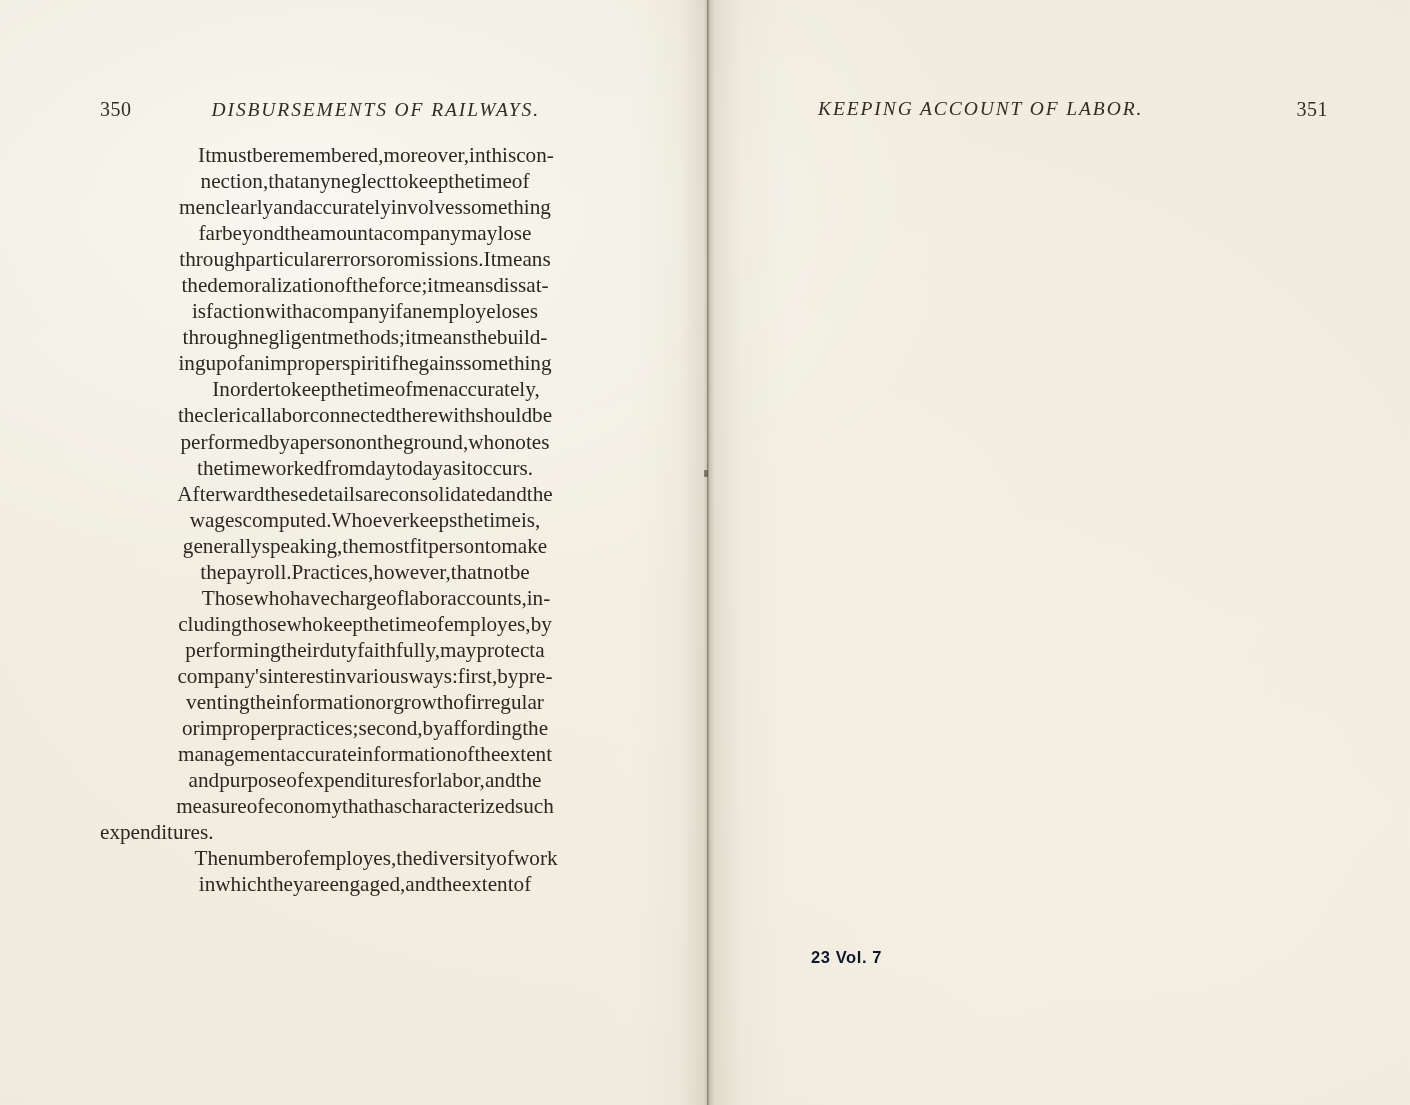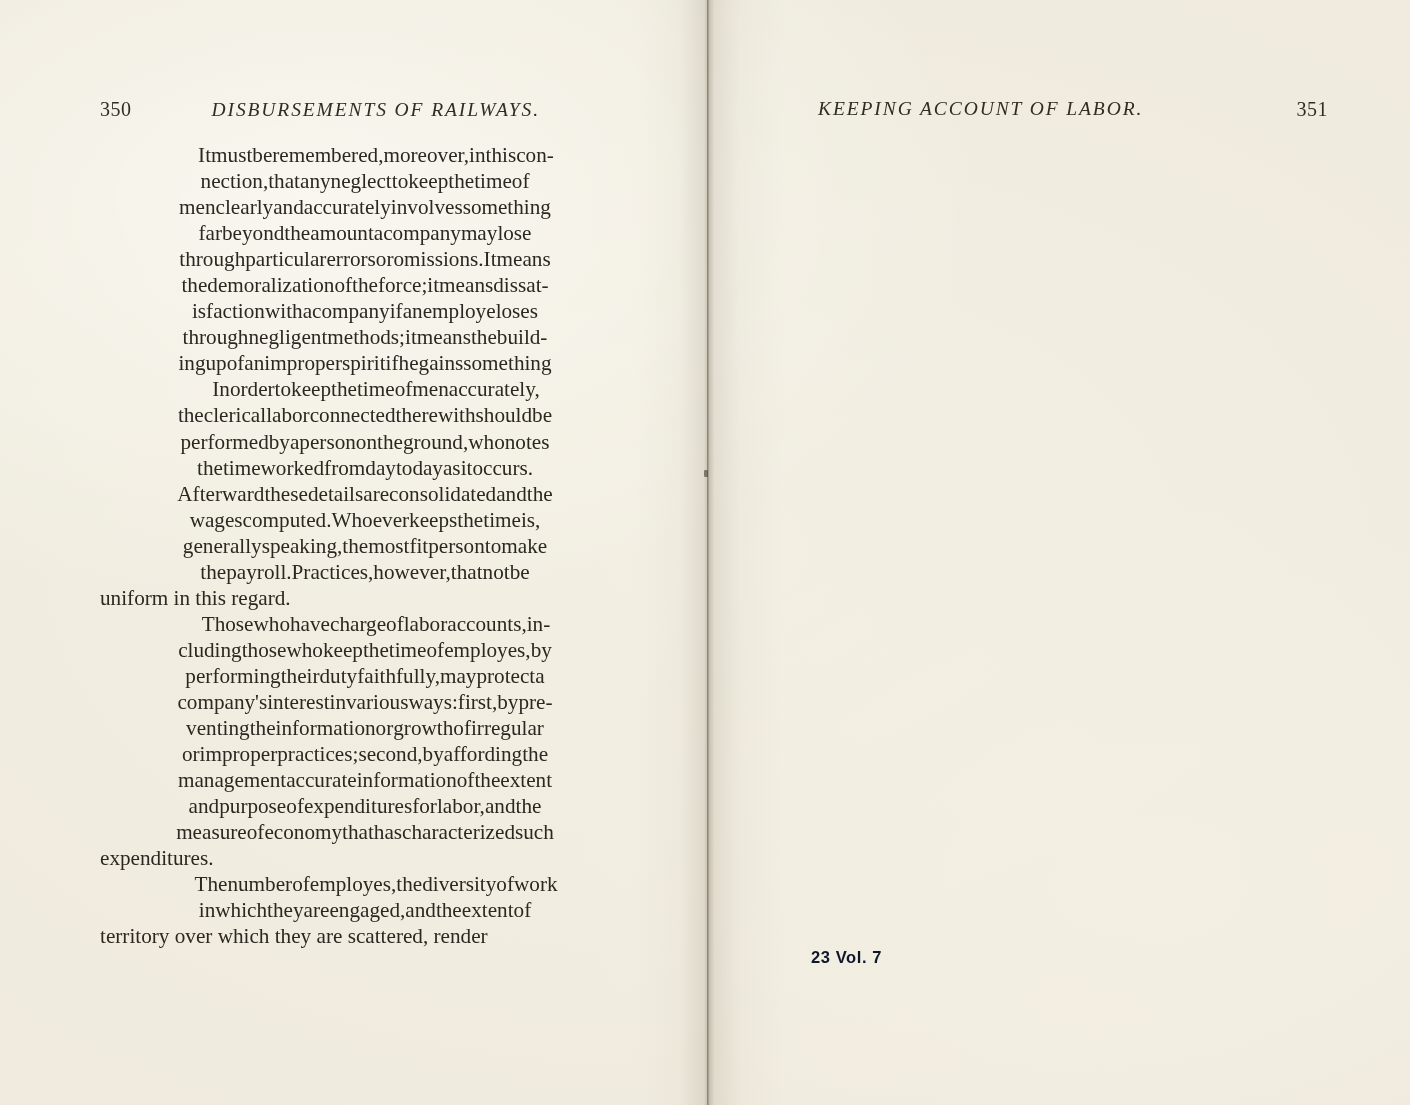--- a/index.html
+++ b/index.html
@@ -333,21 +333,20 @@
           <span class="line just">
             <span>the</span>
             <span>pay</span>
             <span>roll.</span>
             <span>Practices,</span>
             <span>however,</span>
             <span>that</span>
             <span>not</span>
             <span>be</span>
           </span>
-          <span class="line last">uniform in this regard.</span>
         </p>
         <p class="para">
           <span class="line just indent">
             <span>Those</span>
             <span>who</span>
             <span>have</span>
             <span>charge</span>
             <span>of</span>
             <span>labor</span>
             <span>accounts,</span>
@@ -445,21 +444,20 @@
             <span>in</span>
             <span>which</span>
             <span>they</span>
             <span>are</span>
             <span>engaged,</span>
             <span>and</span>
             <span>the</span>
             <span>extent</span>
             <span>of</span>
           </span>
-          <span class="line last">territory over which they are scattered, render</span>
         </p>
       </div>
   </div>
 
   <div id="page-right" class="page-half">
 
     <div id="head-right" class="running-head">
       <span class="head-title">KEEPING ACCOUNT OF LABOR.</span>
       <span class="folio">351</span>
     </div>

